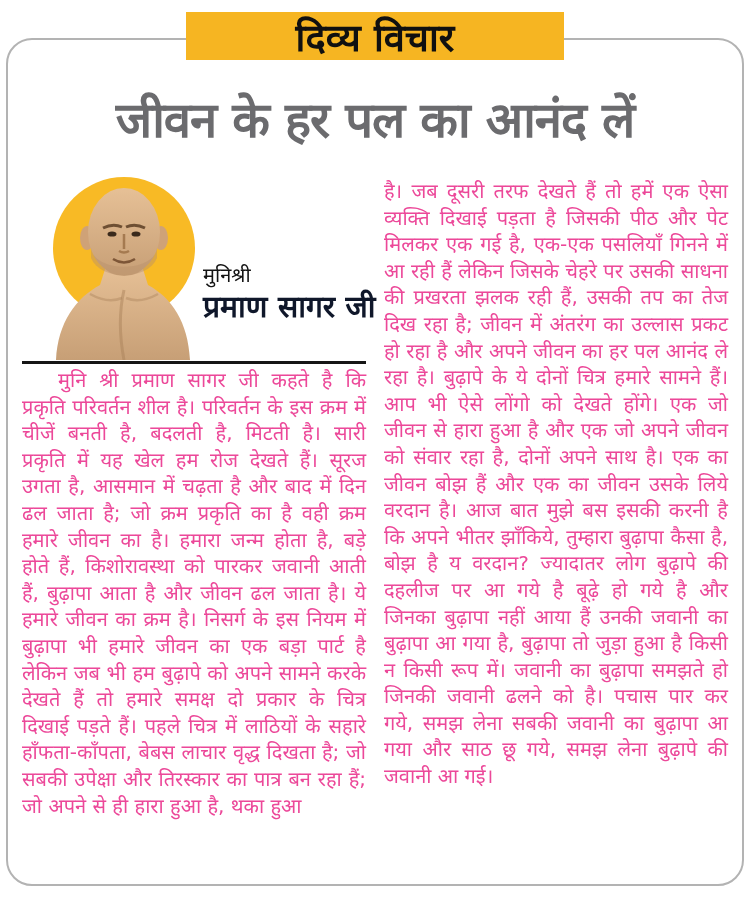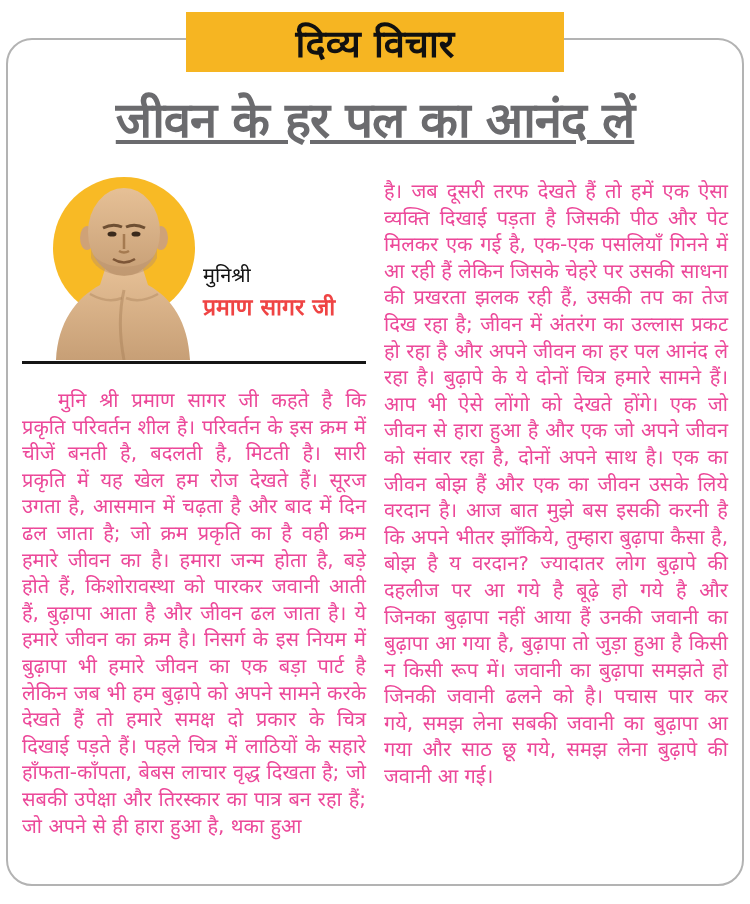--- a/index.html
+++ b/index.html
@@ -7,46 +7,46 @@
   .page {
     position:relative; width:750px; height:904px; background:#ffffff;
     overflow:hidden;
   }
   .card {
     position:absolute; left:6px; top:38px; width:738px; height:848px;
     background:#ffffff; border:2px solid #b3b3b3; border-radius:26px;
   }
   .masthead {
     position:absolute; top:12px; left:50%; transform:translateX(-50%);
-    width:378px; height:60px; background:#F6B522; z-index:3;
+    width:378px; height:48px; background:#F6B522; z-index:3;
     display:flex; align-items:center; justify-content:center;
     font-size:38px; font-weight:bold; color:#101010;
   }
   .headline {
     position:absolute; top:92px; left:0; width:100%; z-index:2;
     text-align:center; font-size:49px; font-weight:bold; color:#6B6B6E;
-    letter-spacing:-1px; line-height:1.2;text-decoration:underline;
+    letter-spacing:-1px; line-height:1.2;
   }
   .content {
     position:absolute; top:172px; left:22px; width:706px; z-index:2;
     display:flex; gap:18px;
   }
   .col { width:344px; color:#151515; }
   .para {
     font-size:20px; line-height:26.6px; text-align:justify;
     text-justify:inter-word; color:#ec4899;
   }
   .para.indent { text-indent:36px; }
   .author-block { position:relative; height:188px; }
   .portrait { position:absolute; left:6px; top:0; }
   .caption { position:absolute; left:181px; top:88px; white-space:nowrap; }
   .caption .cap-line1, .caption .cap-line3 { font-size:20px; line-height:31px; color:#141414; }
-  .caption .cap-line2 { font-size:23px; line-height:32px; font-weight:bold; color:#ef4444; }
+  .caption .cap-line2 { font-size:30px; line-height:32px; font-weight:bold; color:#0f172a; }
   .divider { height:0; border-bottom:3px solid #161616; margin-top:1px; }
-  .left-para-wrap { margin-top:23px; }
+  .left-para-wrap { margin-top:3px; }
   .right-para-wrap { margin-top:6px; }
 </style>
 </head>
 <body>
 
 <div class="page">
 
   <div class="card"></div>
 
   <div class="masthead">

